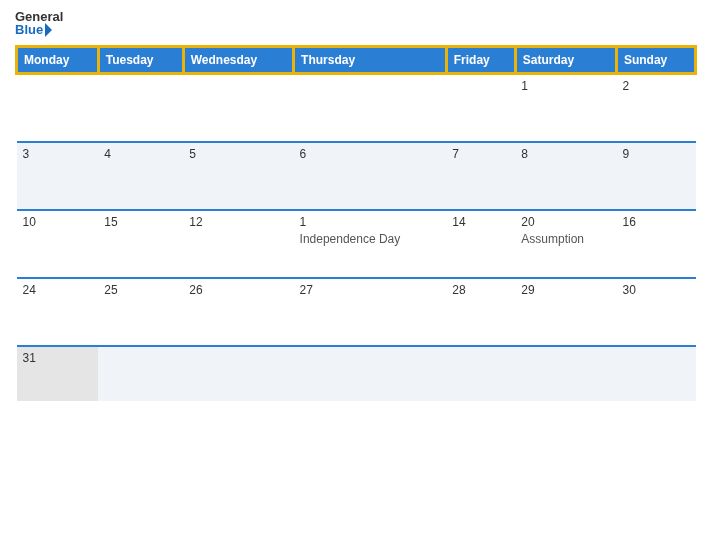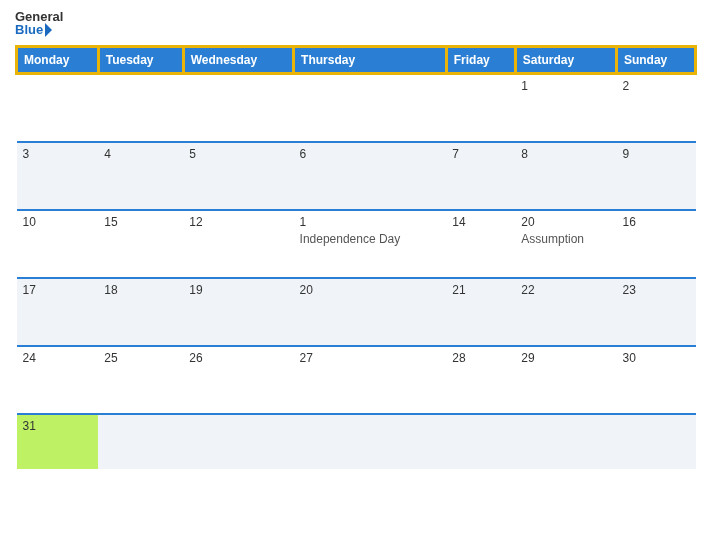--- a/index.html
+++ b/index.html
@@ -184,43 +184,20 @@
           </td>
           <td>
             <span class="day-number">20</span>
             <span class="event-label">Assumption</span>
           </td>
           <td>
             <span class="day-number">16</span>
           </td>
         </tr>
         <tr>
-          <td style="background: rgb(240, 244, 248);">
-            <span class="day-number">17</span>
-          </td>
-          <td style="background: rgb(240, 244, 248);">
-            <span class="day-number">18</span>
-          </td>
-          <td style="background: rgb(240, 244, 248);">
-            <span class="day-number">19</span>
-          </td>
-          <td style="background: rgb(240, 244, 248);">
-            <span class="day-number">20</span>
-          </td>
-          <td style="background: rgb(240, 244, 248);">
-            <span class="day-number">21</span>
-          </td>
-          <td style="background: rgb(240, 244, 248);">
-            <span class="day-number">22</span>
-          </td>
-          <td style="background: rgb(240, 244, 248);">
-            <span class="day-number">23</span>
-          </td>
-        </tr>
-        <tr>
           <td>
             <span class="day-number">24</span>
           </td>
           <td>
             <span class="day-number">25</span>
           </td>
           <td>
             <span class="day-number">26</span>
           </td>
           <td>
@@ -230,21 +207,21 @@
             <span class="day-number">28</span>
           </td>
           <td>
             <span class="day-number">29</span>
           </td>
           <td>
             <span class="day-number">30</span>
           </td>
         </tr>
         <tr class="last-row">
-          <td style="background: #bef264;">
+          <td style="background: #e5e5e5;">
             <span class="day-number">31</span>
           </td>
           <td style="background: rgb(240, 244, 248);"></td>
           <td style="background: rgb(240, 244, 248);"></td>
           <td style="background: rgb(240, 244, 248);"></td>
           <td style="background: rgb(240, 244, 248);"></td>
           <td style="background: rgb(240, 244, 248);"></td>
           <td style="background: rgb(240, 244, 248);"></td>
         </tr>
       </tbody>

